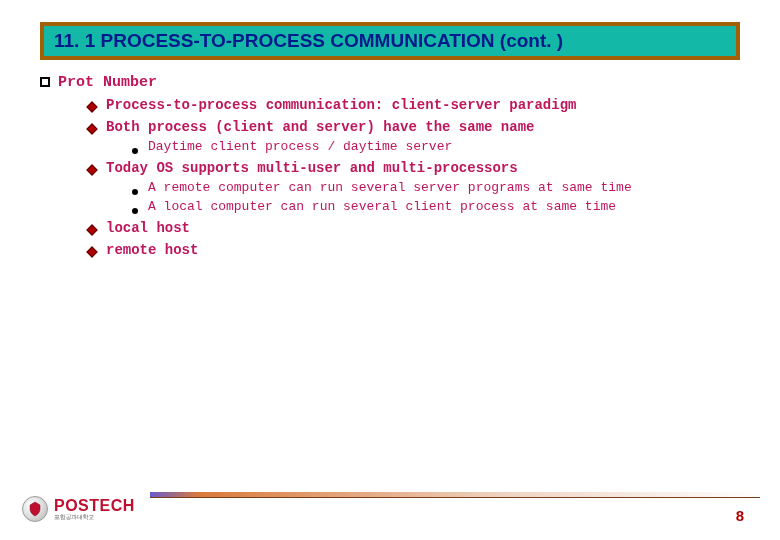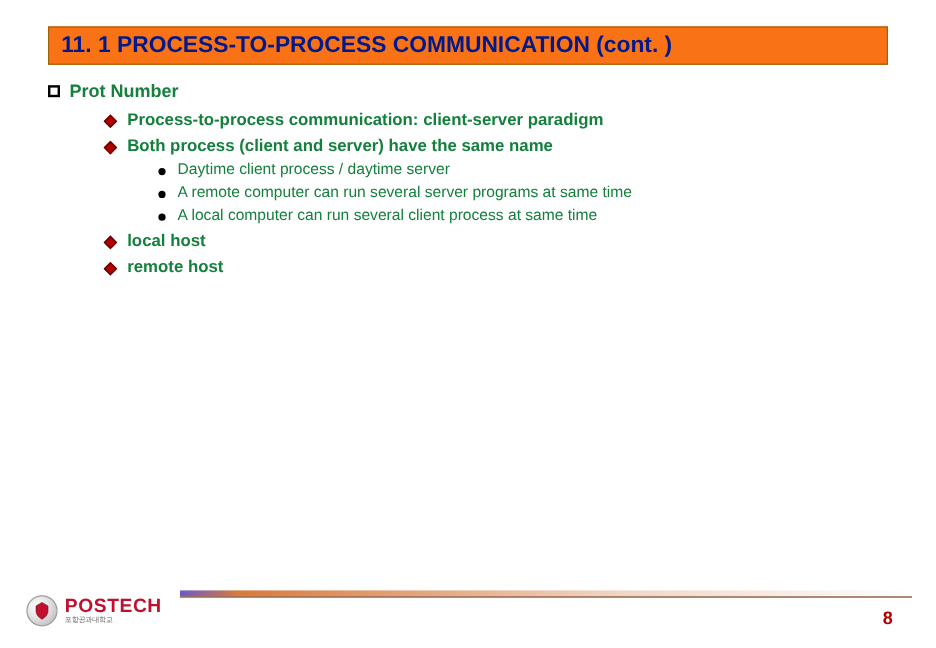--- a/index.html
+++ b/index.html
@@ -6,33 +6,34 @@
   body {
     width: 780px;
     height: 540px;
     background: #ffffff;
     font-family: Arial, "Helvetica Neue", sans-serif;
     position: relative;
     overflow: hidden;
   }
   .title-bar {
     margin: 22px 40px 0 40px;
-    background: #f97316;
-    border: 1px solid #a16207;
+    background: #14b8a6;
+    border: 4px solid #a16207;
     padding: 4px 10px;
   }
   .title-bar h1 {
     font-size: 19px;
     font-weight: bold;
     color: #001a8c;
   }
   .content {
     margin: 14px 40px 0 40px;
-    color: #15803d;
+    color: #be185d;
     font-size: 14px;
+    font-family: Liberation Mono, monospace;
   }
   .lvl1 {
     margin: 8px 0 6px 0;
     font-weight: bold;
     font-size: 15px;
     display: flex;
     align-items: flex-start;
     gap: 8px;
   }
   .lvl1 .sq {
@@ -60,21 +61,21 @@
     margin-top: 4px;
     margin-right: 2px;
     flex: none;
     border: 1px solid #5a0000;
   }
   .lvl3 {
     margin: 4px 0 4px 92px;
     font-weight: normal;
     font-size: 13px;
     display: flex;
-    align-items: center;
+    align-items: flex-end;
     gap: 10px;
   }
   .lvl3 .dot {
     display: inline-block;
     width: 6px;
     height: 6px;
     background: #000;
     border-radius: 50%;
     margin-top: 5px;
     flex: none;
@@ -154,20 +155,24 @@
   <div class="lvl2">
     <span class="dia"></span>
     <span>Both process (client and server) have the same name</span>
   </div>
 
   <div class="lvl3">
     <span class="dot"></span>
     <span>Daytime client process / daytime server</span>
   </div>
 
+  <div class="lvl2">
+    <span class="dia"></span>
+    <span>Today OS supports multi-user and multi-processors</span>
+  </div>
 
   <div class="lvl3">
     <span class="dot"></span>
     <span>A remote computer can run several server programs at same time</span>
   </div>
 
   <div class="lvl3">
     <span class="dot"></span>
     <span>A local computer can run several client process at same time</span>
   </div>

